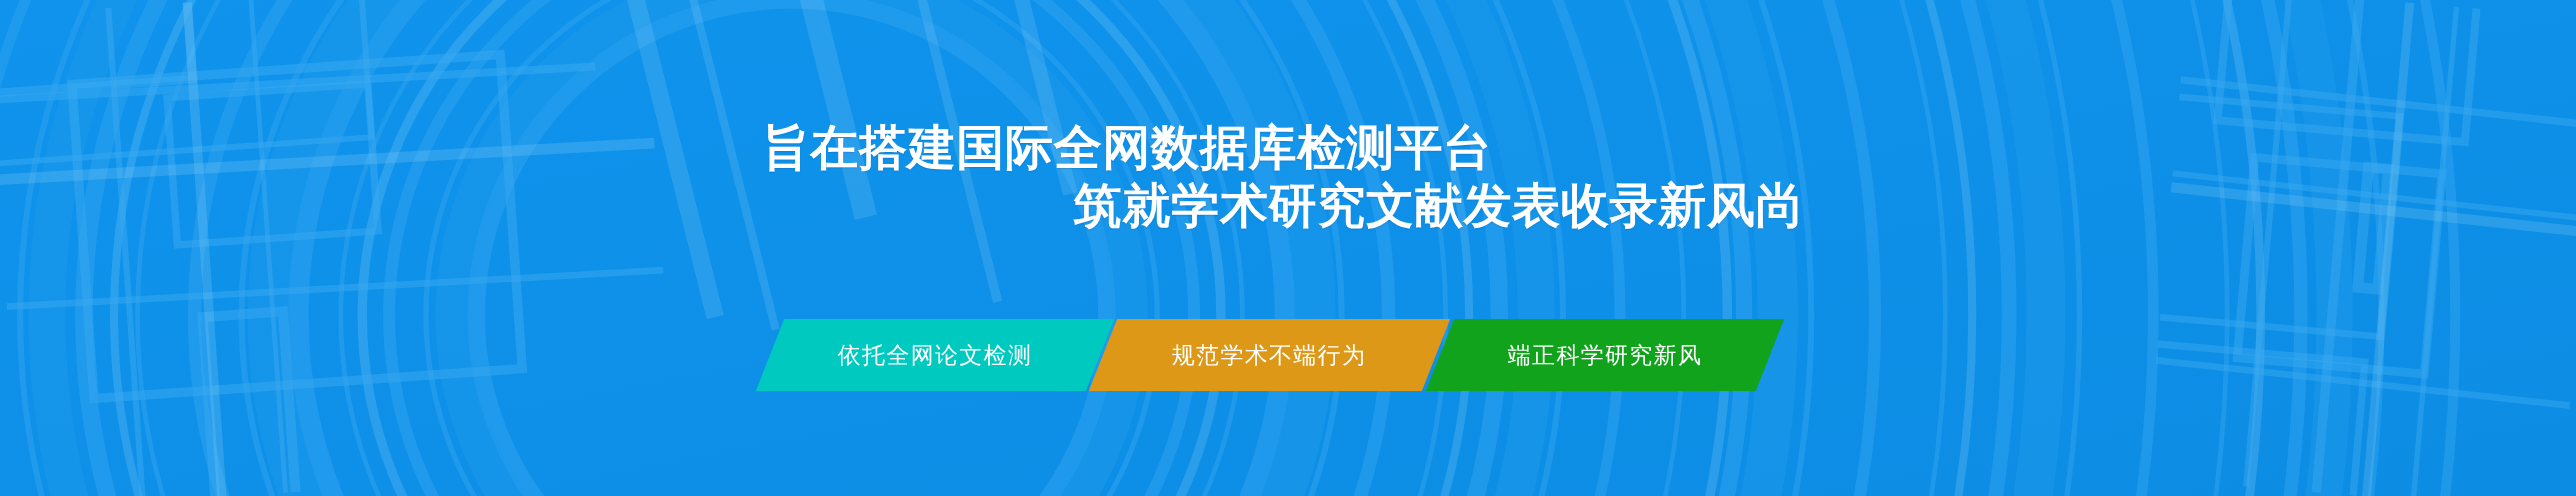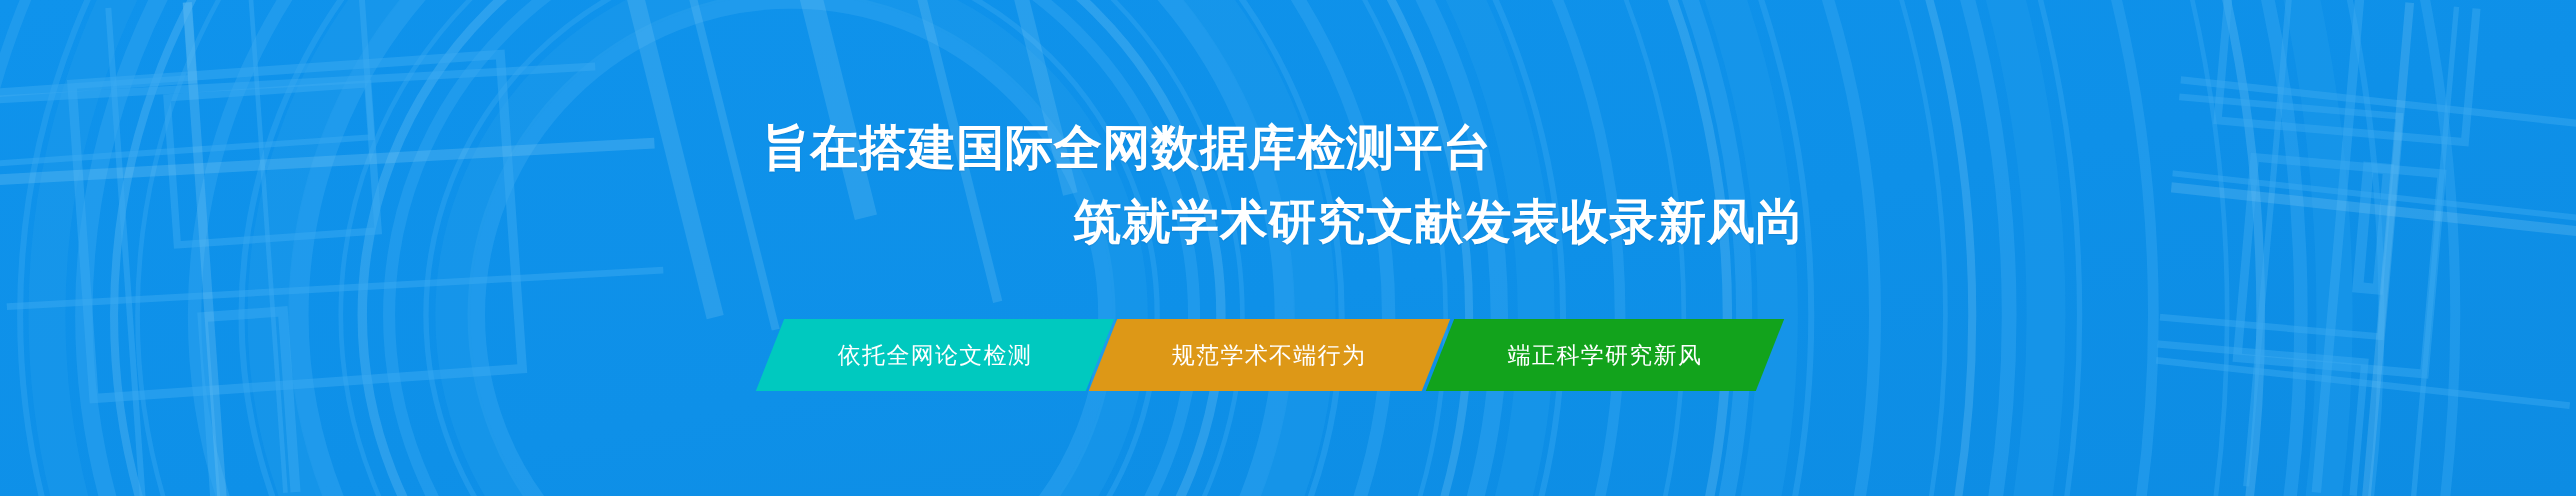--- a/index.html
+++ b/index.html
@@ -36,21 +36,21 @@
     display:block;
     color:#ffffff;
     font-size:48px;
     font-weight:700;
     letter-spacing:0.7px;
     line-height:58px;
     white-space:nowrap;
     text-shadow:0 0.7px 1.3px rgba(0,60,120,0.18);
   }
   #headline-line-1 { padding-right:319px; }
-  #headline-line-2 { padding-right:6.7px;margin-top:16px; }
+  #headline-line-2 { padding-right:6.7px; }
 
   
   #tag-strip {
     position:absolute;
     left:770px; top:319px;
     height:72px;
     display:flex;
     align-items:stretch;
     z-index:5;
   }

